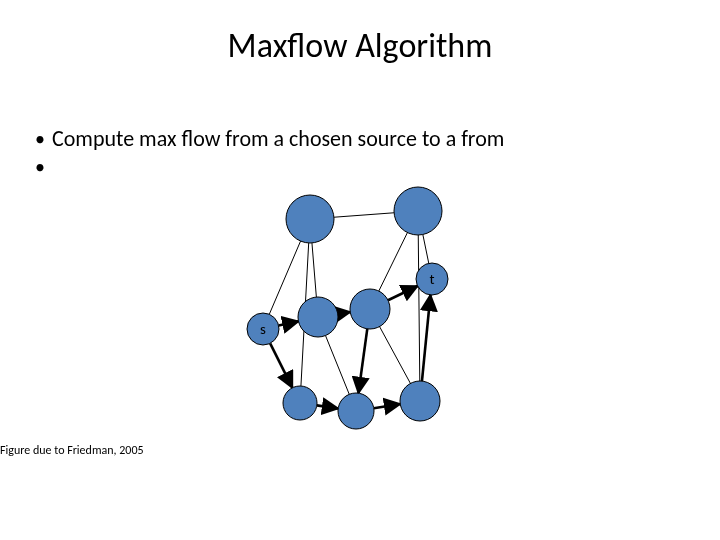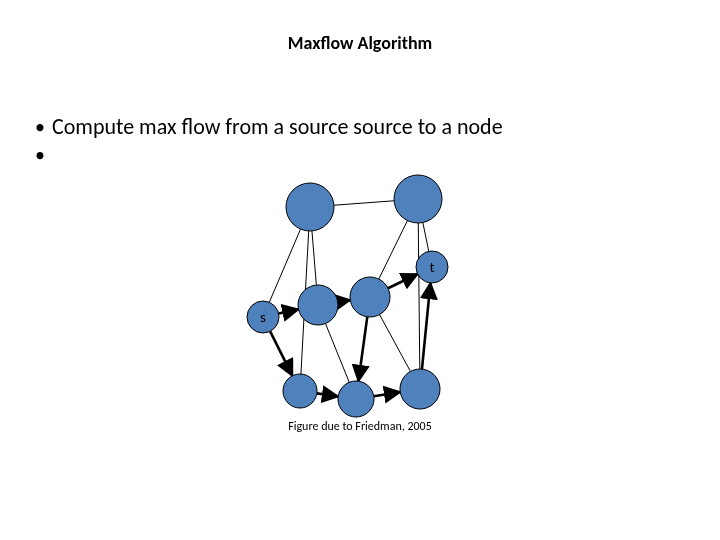--- a/index.html
+++ b/index.html
@@ -7,23 +7,23 @@
     padding: 0;
     width: 720px;
     height: 540px;
     background: #fff;
     font-family: Calibri, Arial, sans-serif;
     color: #000;
     overflow: hidden;
   }
   .title {
     text-align: center;
-    font-weight: 700;
-    font-size: 18px;
-    margin-top: 32px;
+    font-weight: 400;
+    font-size: 34px;
+    margin-top: 25px;
   }
   .bullets {
     margin: 58px 0 0 28px;
     font-size: 22px;
     line-height: 1.35;
   }
   .bullets .row {
     display: flex;
     align-items: baseline;
   }
@@ -33,35 +33,34 @@
     font-size: 20px;
   }
   .fig-wrap {
     position: relative;
     width: 720px;
     height: 280px;
   }
   .caption {
     position: absolute;
     left: 0; right: 0;
-    bottom: 16px;
-    text-align: center;
+    bottom: 4px;
     font-size: 12px;
     color: #000;
   }
 </style>
 </head>
 <body>
 
 <div class="title">Maxflow Algorithm</div>
 
 <div class="bullets">
   <div class="row">
     <span class="dot">•</span>
-    <span>Compute max flow from a source source to a node</span>
+    <span>Compute max flow from a chosen source to a from</span>
   </div>
   <div class="row">
     <span class="dot">•</span>
   </div>
 </div>
 
 <div class="fig-wrap">
   <svg id="graph-svg" width="720" height="280">
     <defs>
       <marker id="ah" viewBox="0 0 10 10" refX="9" refY="5" markerWidth="7" markerHeight="7" orient="auto-start-reverse">

